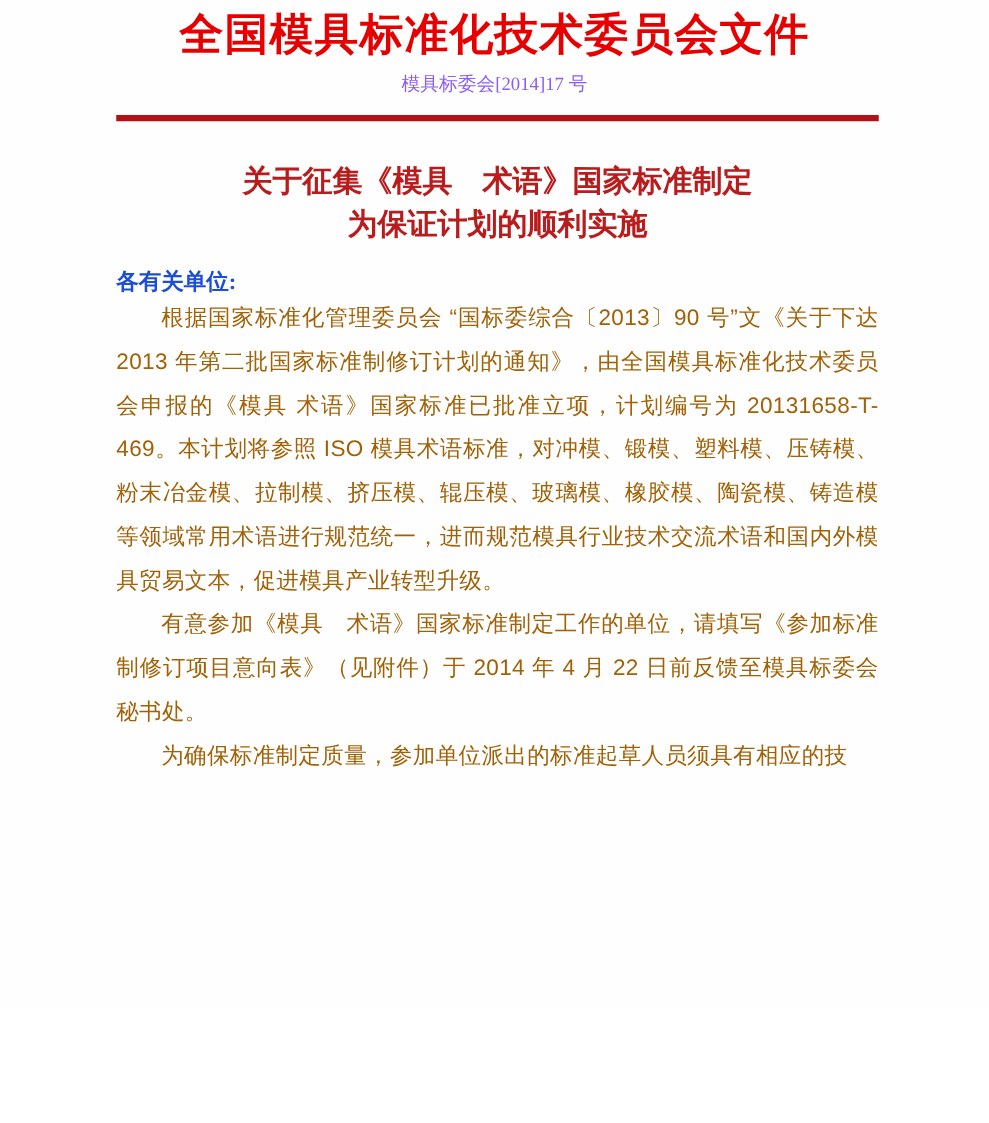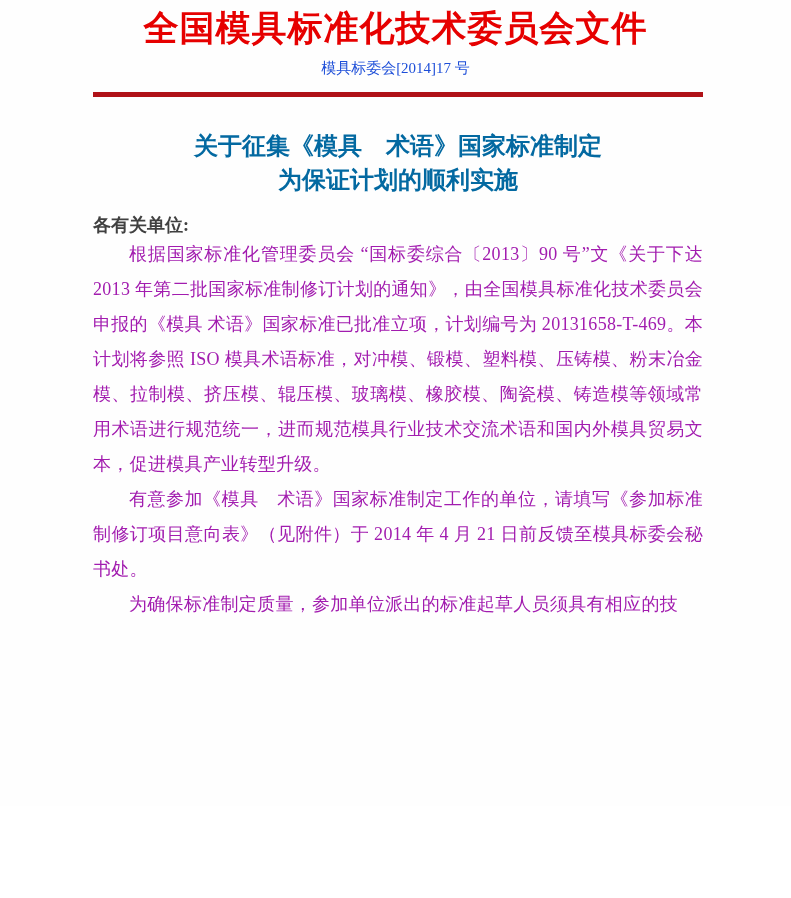--- a/index.html
+++ b/index.html
@@ -22,57 +22,57 @@
     line-height: 40px;
     letter-spacing: 1px;
     color: #e60000;
   }
   .doc-number {
     margin-top: 11px;
     text-align: center;
     font-family: "Liberation Serif", "DejaVu Serif", serif;
     font-size: 15px;
     line-height: 18px;
-    color: #1d4ed8;
+    color: #8b5cf6;
   }
   .red-rule {
     margin: 15px 88px 0 93px;
     height: 5px;
     background: #b01218;
   }
   .doc-title {
     margin: 32px 88px 0 93px;
     text-align: center;
     font-family: "Liberation Sans", "DejaVu Sans", sans-serif;
     font-weight: bold;
     font-size: 24px;
     line-height: 34px;
-    color: #0369a1;
+    color: #b91c1c;
   }
   .doc-title .title-line { display: block; }
   .content {
     margin: 0 88px 0 93px;
   }
   .salutation {
     margin: 16px 0 0 0;
     font-family: "Liberation Serif", "DejaVu Serif", serif;
     font-weight: bold;
     font-size: 18px;
     line-height: 24px;
-    color: #404040;
+    color: #1d4ed8;
   }
   .body-para {
     margin: 0;
-    font-family: Liberation Serif, serif;
+    font-family: Liberation Sans, sans-serif;
     font-size: 18px;
     line-height: 35px;
     letter-spacing: 0.3px;
     text-align: justify;
     text-indent: 2em;
-    color: #a21caf;
+    color: #a16207;
   }
   .body-para:first-of-type { margin-top: 7px; }
 </style>
 </head>
 <body>
 
 <div class="page">
 
   <header>
     <h1 class="org-title">全国模具标准化技术委员会文件</h1>
@@ -85,20 +85,20 @@
       <span class="title-line">关于征集《模具　术语》国家标准制定</span>
       <span class="title-line">为保证计划的顺利实施</span>
     </h2>
 
     <div class="content">
       <p class="salutation">各有关单位:</p>
 
       <p class="body-para">根据国家标准化管理委员会 “国标委综合〔2013〕90 号”文《关于下达 2013 年第二批国家标准制修订计划的通知》，由全国模具标准化技术委员会申报的《模具 术语》国家标准已批准立项，计划编号为 20131658-T-469。本计划将参照 ISO 模具术语标准，对冲模、锻模、塑料模、压铸模、粉末冶金模、拉制模、挤压模、辊压模、玻璃模、橡胶模、陶瓷模、铸造模等领域常用术语进行规范统一，进而规范模具行业技术交流术语和国内外模具贸易文本，促进模具产业转型升级。</p>
 
 
-      <p class="body-para">有意参加《模具　术语》国家标准制定工作的单位，请填写《参加标准制修订项目意向表》（见附件）于 2014 年 4 月 21 日前反馈至模具标委会秘书处。</p>
+      <p class="body-para">有意参加《模具　术语》国家标准制定工作的单位，请填写《参加标准制修订项目意向表》（见附件）于 2014 年 4 月 22 日前反馈至模具标委会秘书处。</p>
 
 
       <p class="body-para">为确保标准制定质量，参加单位派出的标准起草人员须具有相应的技</p>
     </div>
   </main>
 
 </div>
 
 </body></html>

